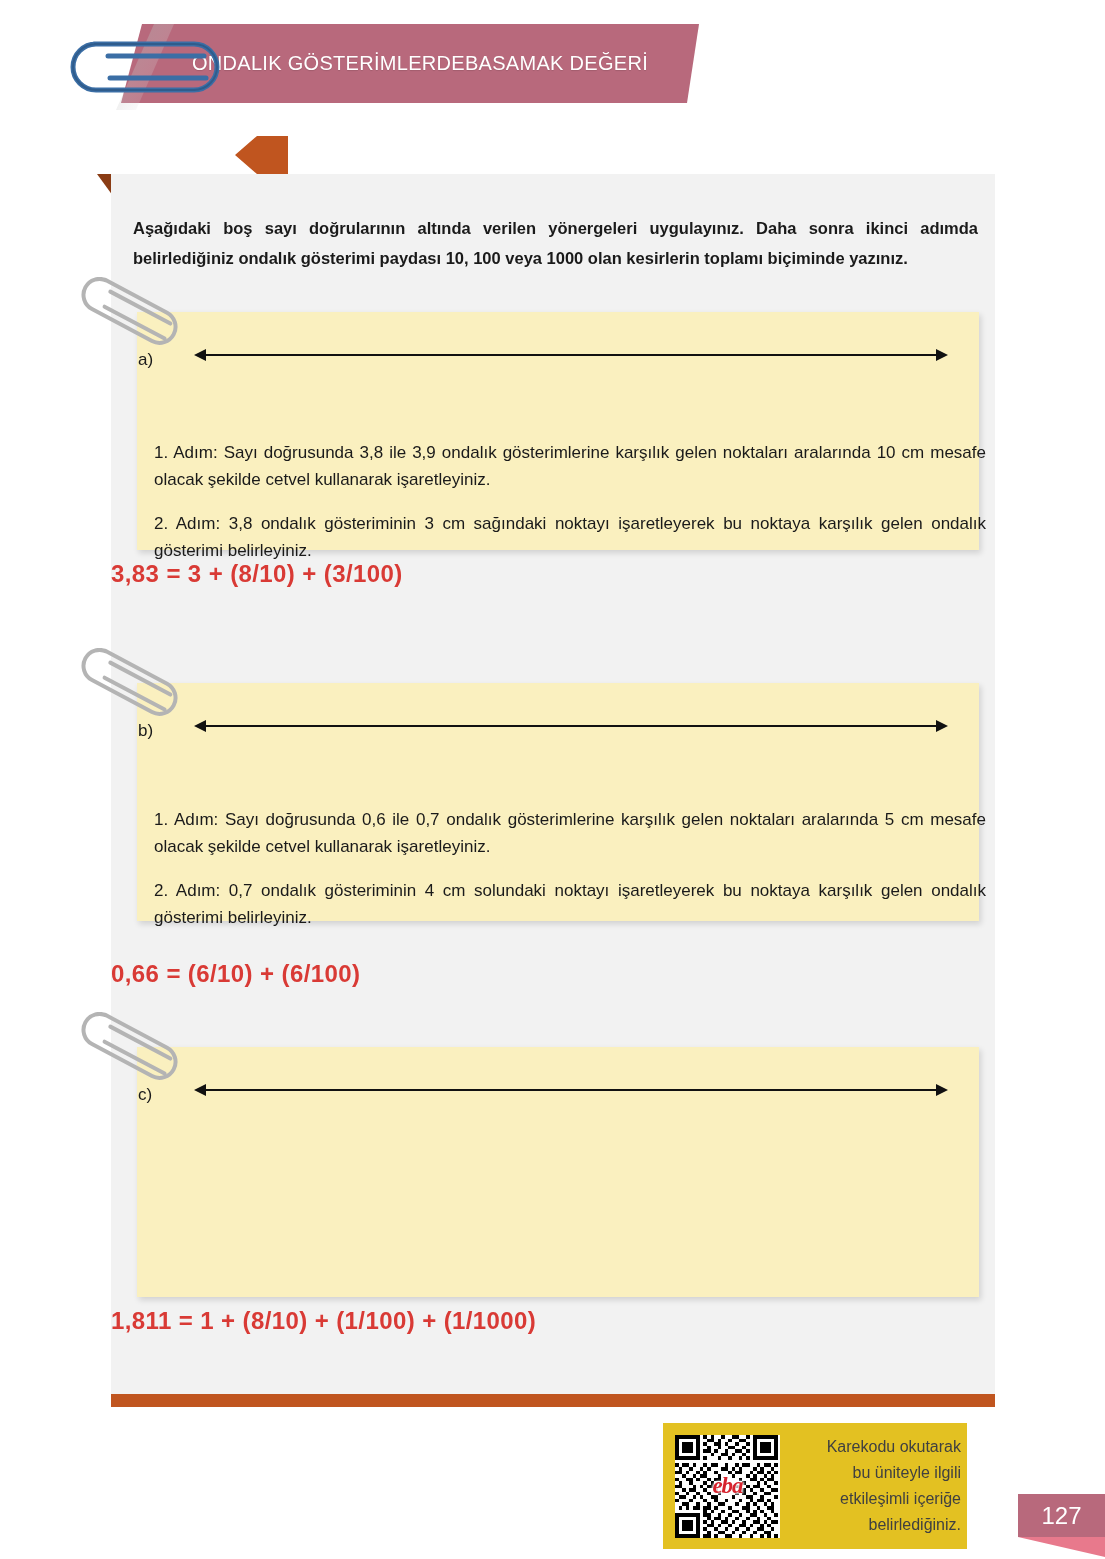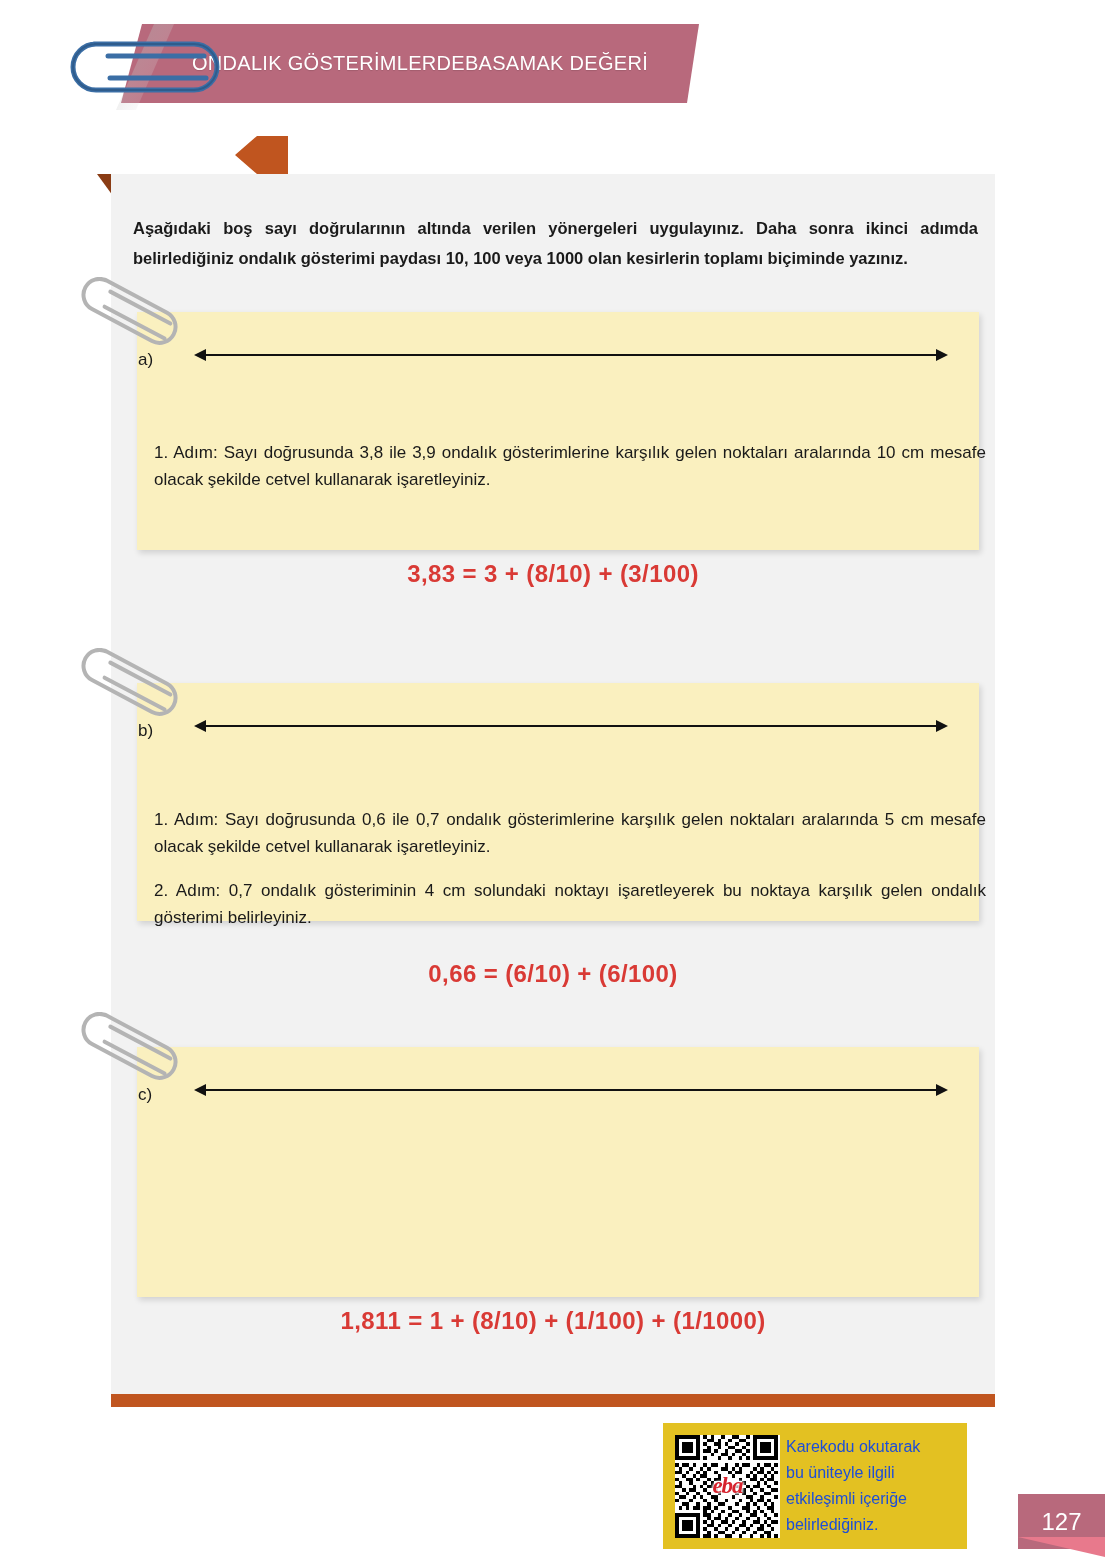--- a/index.html
+++ b/index.html
@@ -90,50 +90,50 @@
   .nl-right{border-left:12px solid #111;}
 
   .steps{
     position:absolute;left:142px;width:832px;
     font-size:17px;color:#1a1a1a;line-height:27px;text-align:justify;margin-left:12px;
   }
   .step+.step{margin-top:10px;}
 
   
   .answer{
-    position:absolute;width:884px;left:111px;text-align:center;
+    position:absolute;width:884px;left:111px;text-align:left;
     color:#d93a35;font-weight:bold;font-size:24px;letter-spacing:.4px;
   }
   #ans-a{top:560px;}
   #ans-b{top:960px;}
   #ans-c{top:1307px;}
 
   
   .qr-card{
     position:absolute;left:663px;top:1423px;width:304px;height:126px;
     background:#e3c122;display:flex;align-items:center;
   }
   .qr-code{
     position:relative;width:105px;height:103px;margin-left:12px;
     background:#ffffff;
   }
   .qr-text{
-    flex:1;text-align:left;font-size:16px;color:#1d4ed8;line-height:26px;
+    flex:1;text-align:right;font-size:16px;color:#404040;line-height:26px;
     padding:0 6px;
   }
   .eba{
     position:absolute;left:50%;top:50%;transform:translate(-50%,-50%);
     color:#d6232e;font-family:"Liberation Serif",serif;font-style:italic;
     font-weight:bold;font-size:23px;letter-spacing:-1px;
     text-shadow:0 0 3px #fff,0 0 3px #fff,0 0 3px #fff,0 0 3px #fff;
   }
 
   
   .pagenum-box{
-    position:absolute;left:1018px;top:1494px;width:87px;height:55px;
+    position:absolute;left:1018px;top:1494px;width:87px;height:43px;
     background:#b8697c;color:#ffffff;font-size:24px;
     display:flex;align-items:center;justify-content:center;
   }
   .pagenum-tail{
     position:absolute;left:1018px;top:1537px;width:87px;height:20px;
     background:#e8798c;
     clip-path:polygon(87px 0,87px 20px,0 0);
   }
 </style>
 </head>
@@ -182,20 +182,21 @@
       <path d="M28,28 L96,28"></path>
       <path d="M30,44 L98,44"></path>
     </g>
   </svg>
   <span class="qlabel" style="top:350px;">a)</span>
   <div class="numberline" style="left:206px;top:354px;width:730px;"></div>
   <div class="nl-head nl-left" style="left:194px;top:349px;"></div>
   <div class="nl-head nl-right" style="left:936px;top:349px;"></div>
   <div class="steps" style="top:422px;">
     <p class="step">1. Adım: Sayı doğrusunda 3,8 ile 3,9 ondalık gösterimlerine karşılık gelen noktaları aralarında 10 cm mesafe olacak şekilde cetvel kullanarak işaretleyiniz.</p>
+    <p class="step">2. Adım: 3,8 ondalık gösteriminin 3 cm sağındaki noktayı işaretleyerek bu noktaya karşılık gelen ondalık gösterimi belirleyiniz.</p>
   </div>
   <div class="answer" id="ans-a">3,83 = 3 + (8/10) + (3/100)</div>
 
   <div class="qbox" id="qbox-b"></div>
   <svg class="clip-grey" style="left:72px;top:648px;" viewBox="0 0 120 85">
     <g fill="none" stroke="#b4b4b4" stroke-width="4" stroke-linecap="round" transform="rotate(28 60 42)">
       <path d="M18,20 L88,20 A16,16 0 0 1 88,52 L20,52 A16,16 0 0 1 20,20"></path>
       <path d="M28,28 L96,28"></path>
       <path d="M30,44 L98,44"></path>
     </g>

